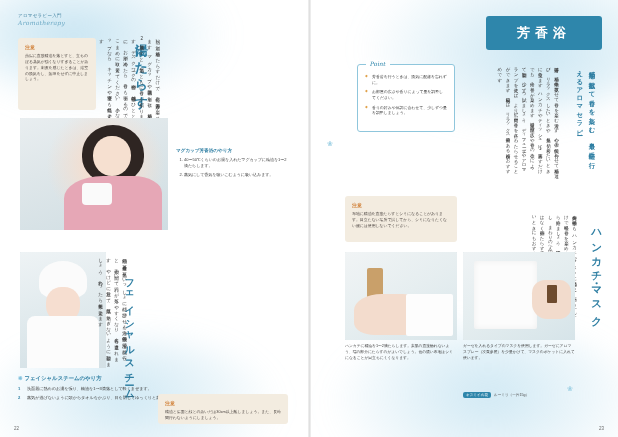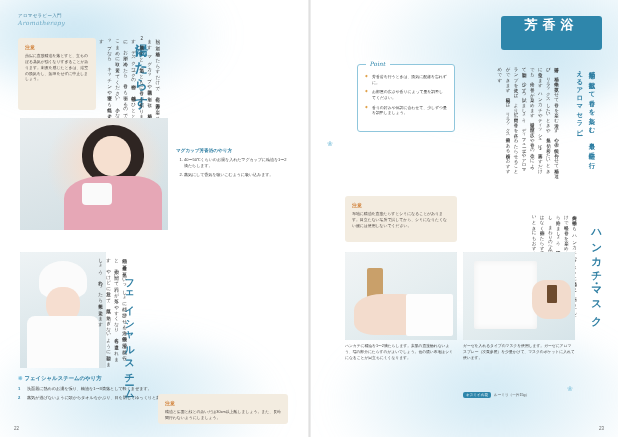--- a/index.html
+++ b/index.html
@@ -212,24 +212,25 @@
     font-size: 4.5px;
     color: #6a6a6a;
   }
   .folio-l { left: 14px; }
   .folio-r { right: 14px; }
 
   
   .banner {
     position: absolute;
     right: 16px; top: 16px;
-    width: 101px; height: 34px;
+    width: 116px; height: 34px;
     background: #2e86ab;
     border-radius: 3px;
     display: flex;
+    align-items: center;
     justify-content: center;
   }
   .banner-text {
     color: #ffffff;
     font-size: 13px;
     font-weight: bold;
     letter-spacing: 5px;
   }
 
   .point-box {

